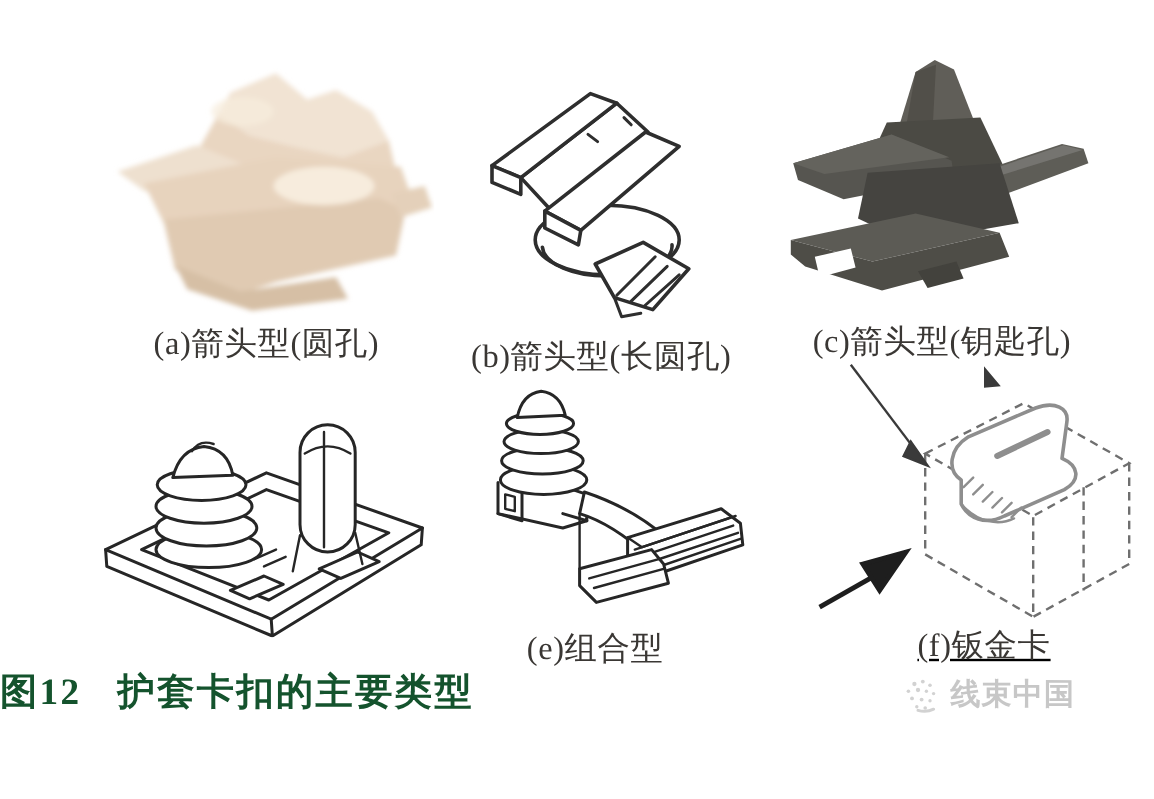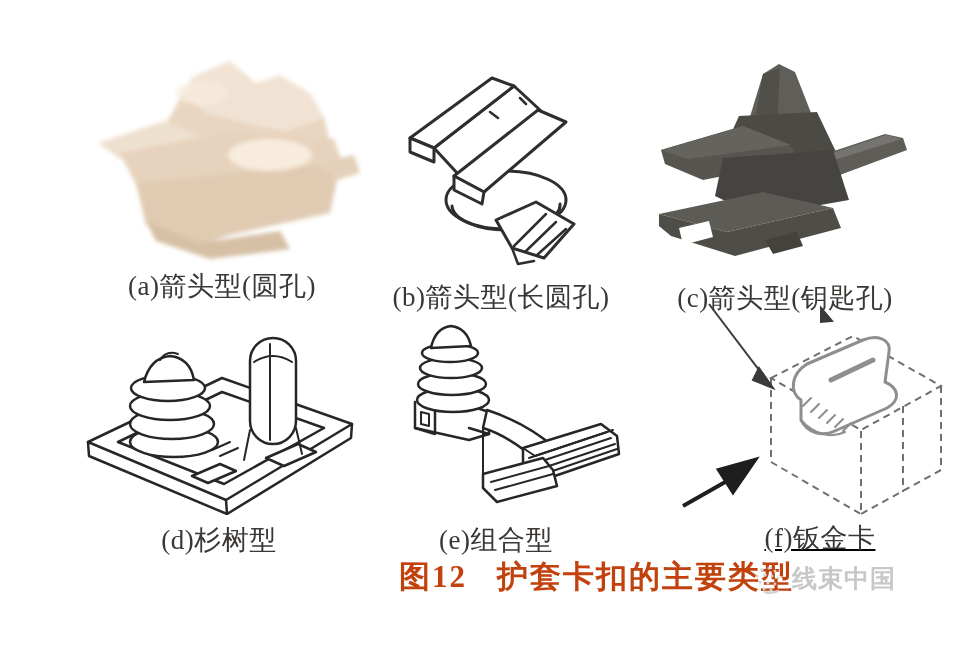--- a/index.html
+++ b/index.html
@@ -8,27 +8,27 @@
     font-family:"Liberation Serif","DejaVu Serif",serif;overflow:hidden;
   }
   .cell{position:absolute;display:flex;flex-direction:column;align-items:center;justify-content:space-between;}
   .img-wrap{flex:1;display:flex;align-items:center;justify-content:center;width:100%;}
   .cell-label{
     font-size:27px;color:#3a3734;line-height:1.15;white-space:nowrap;
     letter-spacing:0.5px;
   }
   #cell-a{left:72px;top:26px;width:300px;height:276px;}
   #cell-b{left:374px;top:37px;width:254px;height:276px;}
-  #cell-c{left:632px;top:38px;width:306px;height:276px;}
+  #cell-c{left:632px;top:24px;width:306px;height:276px;}
   #cell-d{left:66px;top:300px;width:306px;height:256px;}
   #cell-e{left:360px;top:296px;width:272px;height:260px;}
   #cell-f{left:666px;top:286px;width:308px;height:268px;text-decoration:underline;}
   .caption{
-    position:absolute;left:0;top:556px;width:794px;text-align:right;
-    font-size:31px;font-weight:bold;color:#c2410c;letter-spacing:2px;
+    position:absolute;left:0;top:556px;width:794px;text-align:left;
+    font-size:31px;font-weight:bold;color:#14532d;letter-spacing:2px;
   }
   .caption .cap-number{margin-right:30px;}
   .watermark{
     position:absolute;left:748px;top:560px;display:flex;align-items:center;
     color:#c7c7c7;font-family:"Liberation Sans","DejaVu Sans",sans-serif;
   }
   .wm-text{font-size:25px;font-weight:bold;letter-spacing:1px;}
   svg{display:block;}
 </style>
 </head>
@@ -116,21 +116,20 @@
           <path d="M196,34 L196,130 M180,52 Q199,40 218,52" fill="none" stroke-width="2"></path>
           <ellipse cx="100" cy="132" rx="44" ry="15"></ellipse>
           <ellipse cx="98" cy="114" rx="42" ry="15"></ellipse>
           <ellipse cx="96" cy="96" rx="40" ry="14"></ellipse>
           <ellipse cx="94" cy="78" rx="37" ry="13"></ellipse>
           <path d="M70,72 Q76,48 96,46 Q116,48 120,70 Z"></path>
           <path d="M86,50 Q92,40 104,44" fill="none" stroke-width="2"></path>
         </g>
       </svg>
     </div>
-    <div class="cell-label">(d)杉树型</div>
   </div>
 
   <div class="cell" id="cell-e">
     <div class="img-wrap">
       <svg width="250" height="205" viewBox="0 0 250 205">
         <g stroke="#262626" stroke-width="2.5" fill="#ffffff" stroke-linejoin="round" stroke-linecap="round">
           <path d="M44,94 L44,120 L64,126 L64,100 M100,98 L118,104 L118,126 L98,120" fill="none"></path>
           <path d="M44,120 L98,132 L118,126" fill="none"></path>
           <path d="M50,104 L58,106 L58,118 L50,116 Z" fill="none" stroke-width="2"></path>
           <ellipse cx="82" cy="92" rx="36" ry="12"></ellipse>

